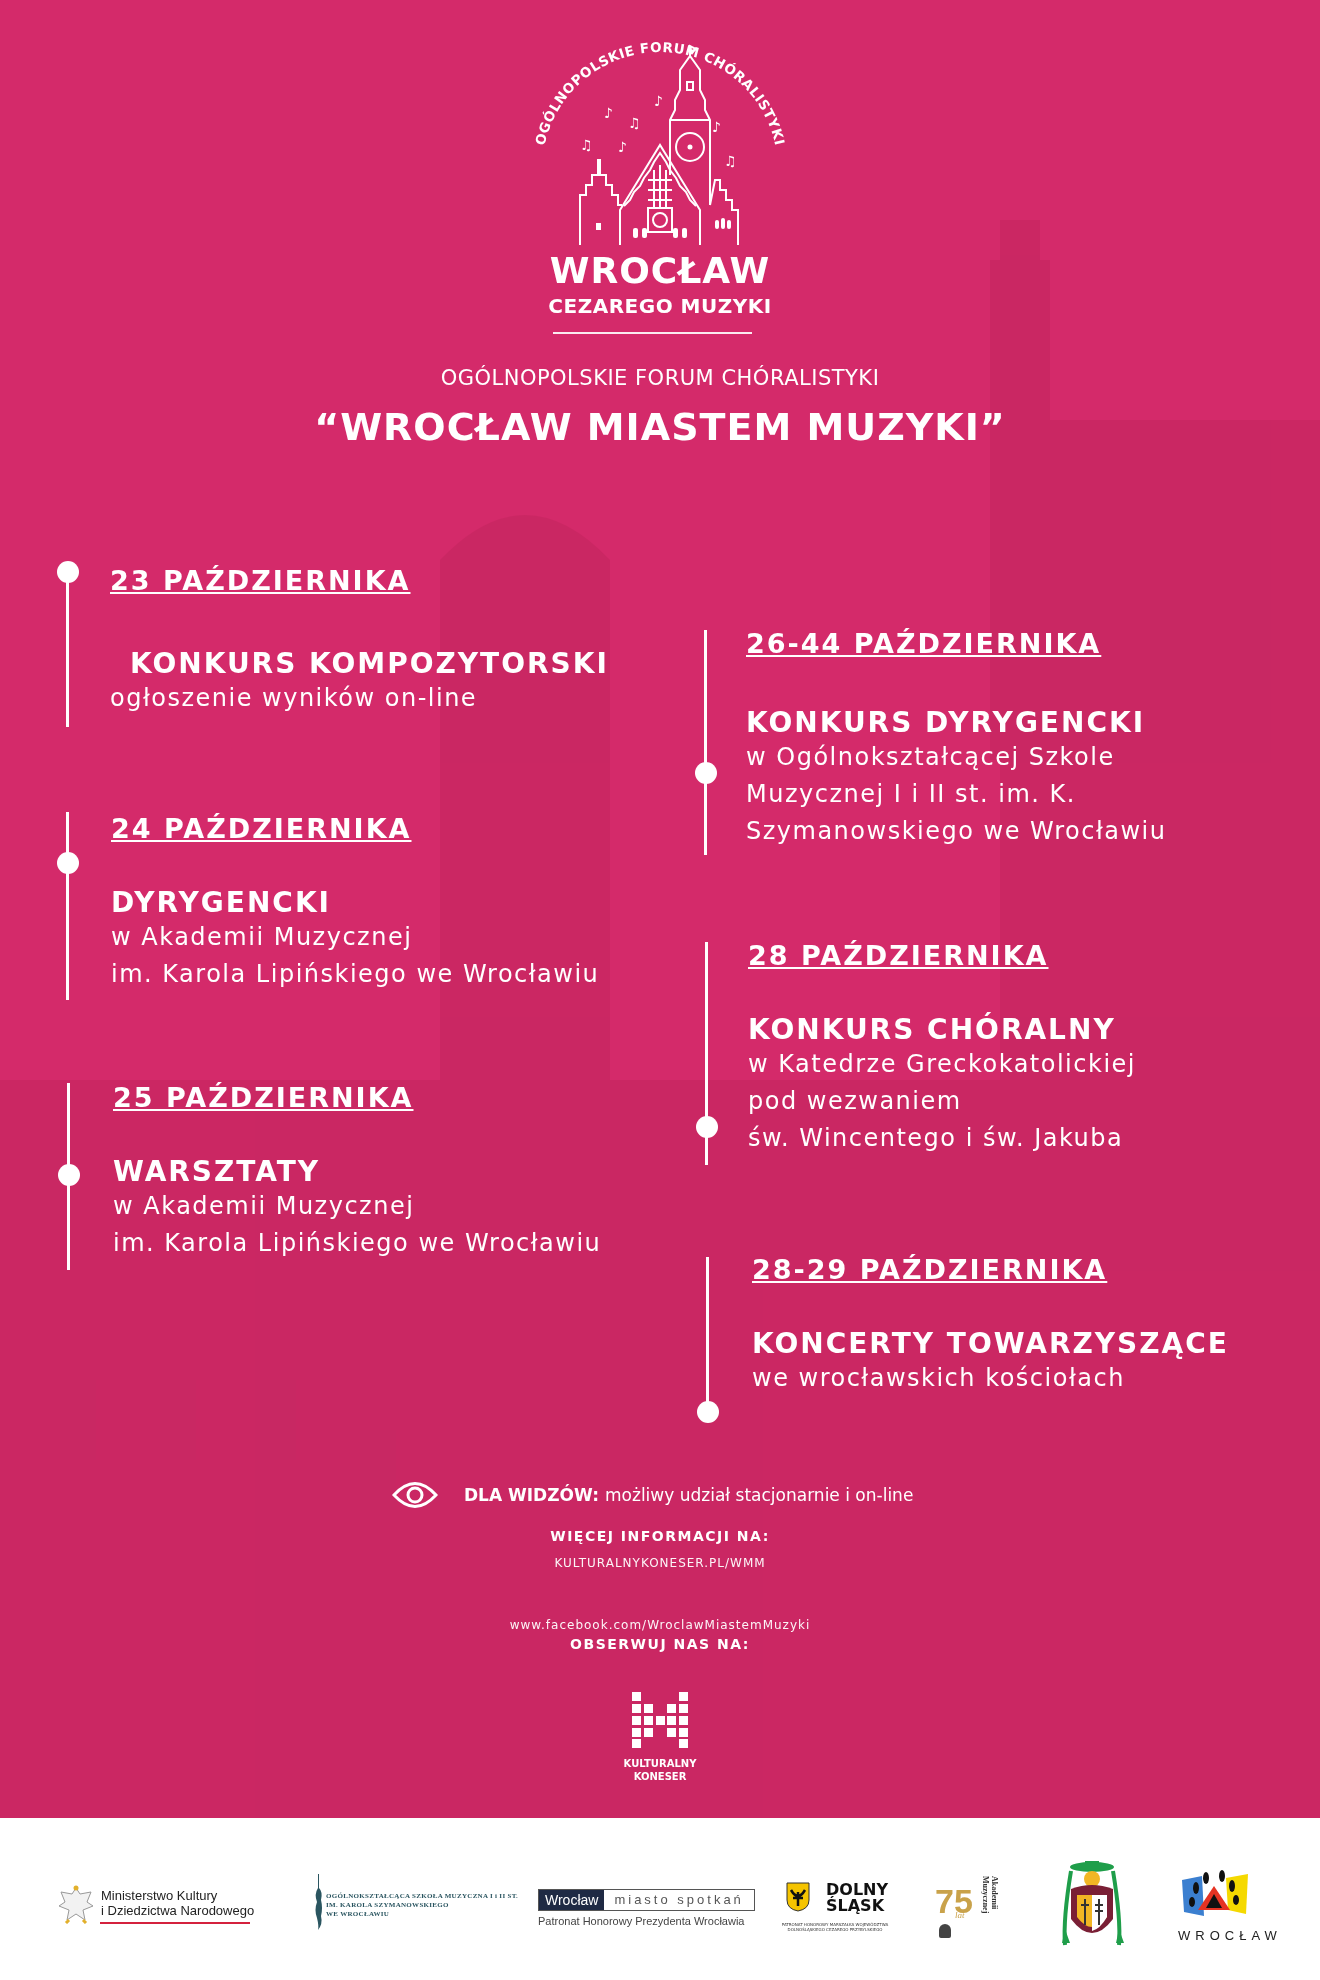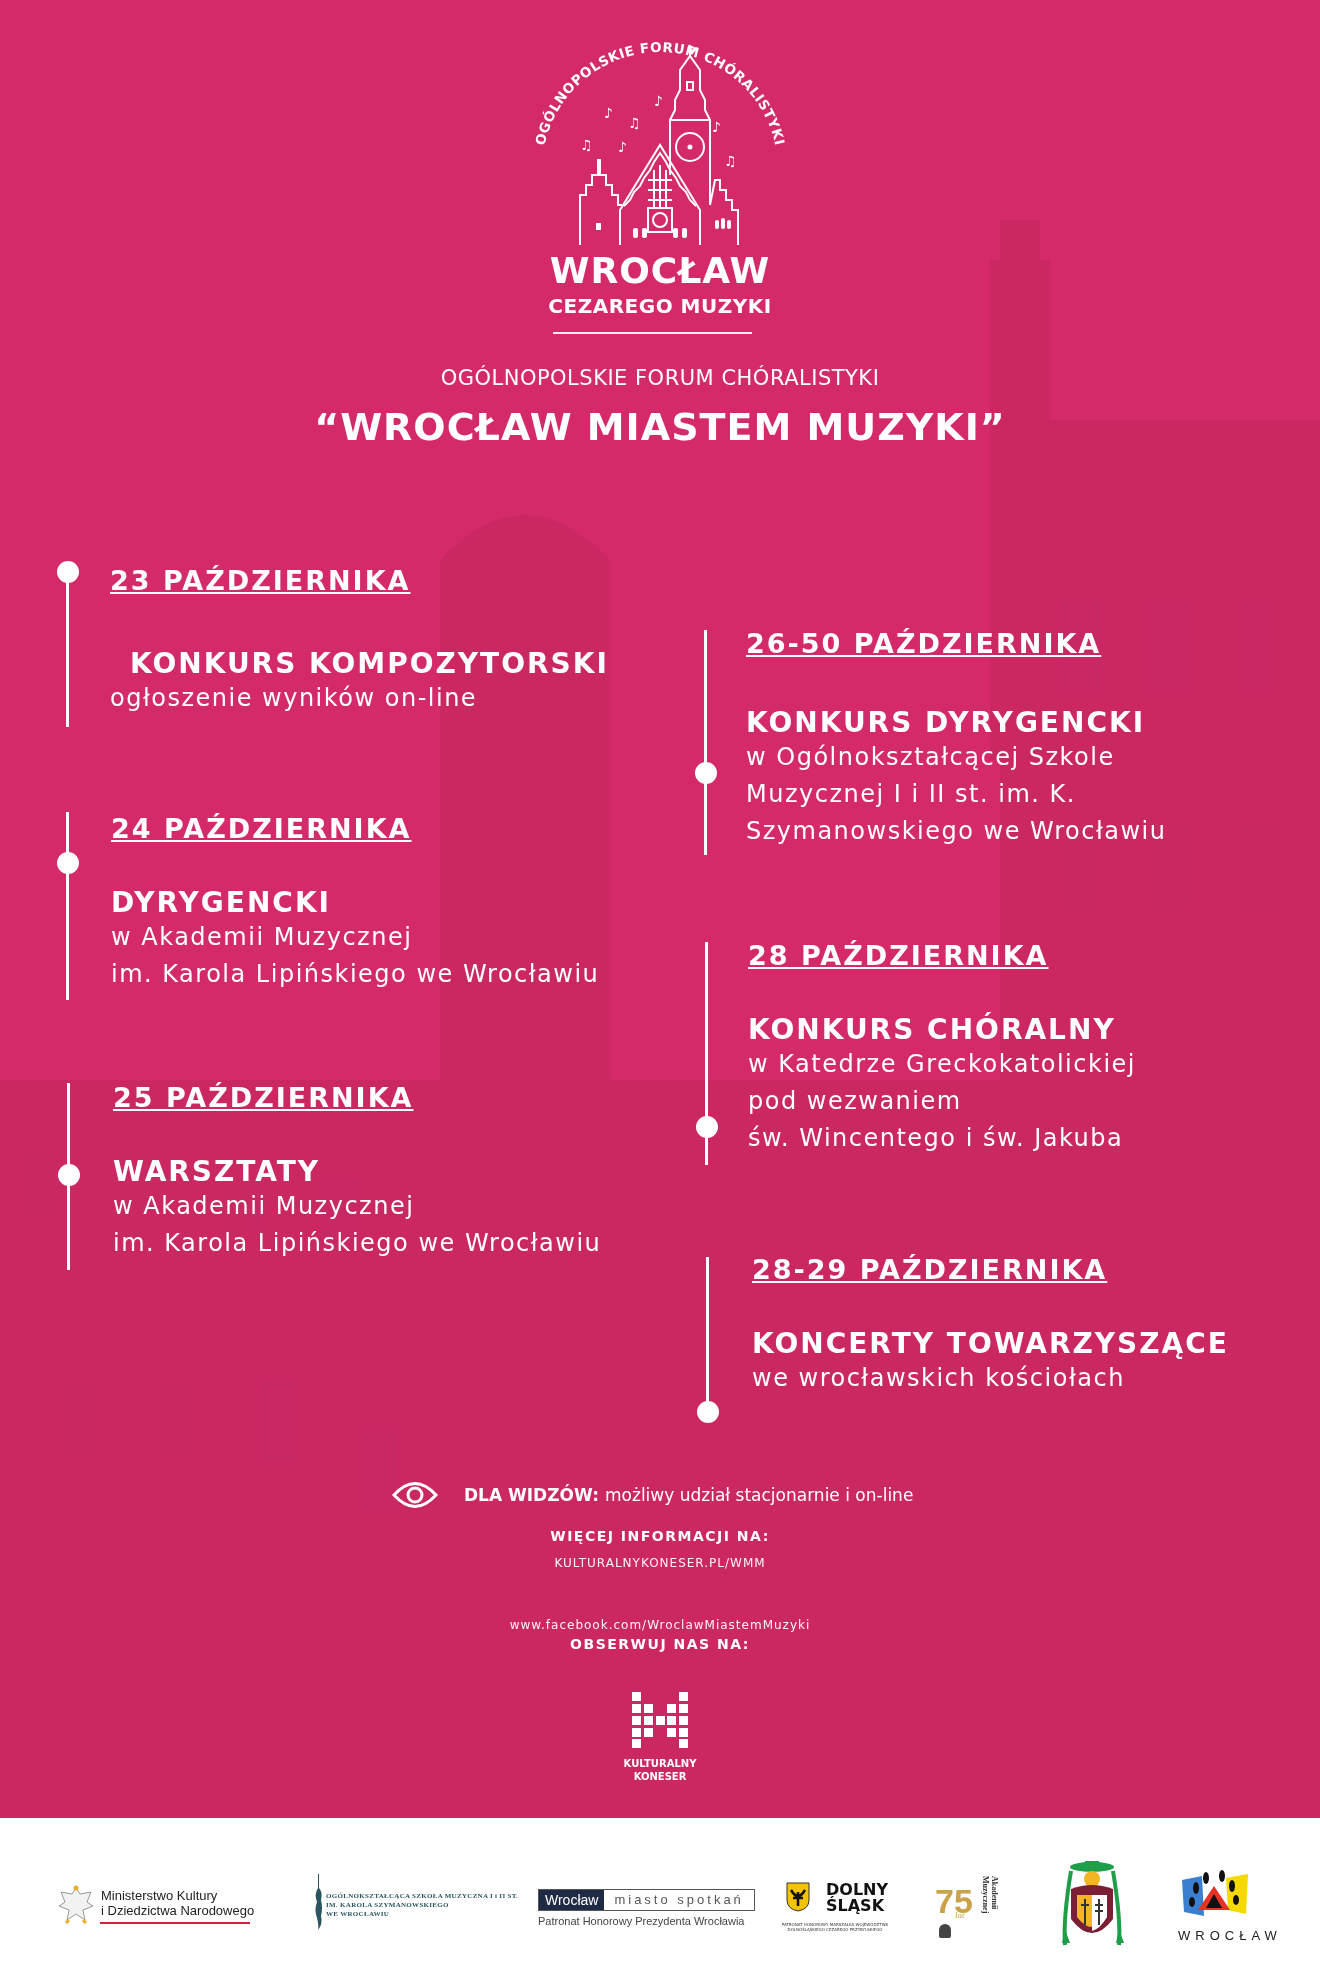--- a/index.html
+++ b/index.html
@@ -159,21 +159,21 @@
   <div class="ev" style="left:113px;top:1082px;">
     <div class="ev-date">25 PAŹDZIERNIKA</div>
     <div class="ev-title" style="margin-top:42px;">WARSZTATY</div>
     <div class="ev-desc">w Akademii Muzycznej</div>
     <div class="ev-desc">im. Karola Lipińskiego we Wrocławiu</div>
   </div>
 
   <div class="tl-line" style="left:704px;top:630px;height:225px;"></div>
   <div class="tl-dot" style="left:695px;top:762px;"></div>
   <div class="ev" style="left:746px;top:628px;">
-    <div class="ev-date">26-50 PAŹDZIERNIKA</div>
+    <div class="ev-date">26-44 PAŹDZIERNIKA</div>
     <div class="ev-title" style="margin-top:47px;">KONKURS DYRYGENCKI</div>
     <div class="ev-desc">w Ogólnokształcącej Szkole</div>
     <div class="ev-desc">Muzycznej I i II st. im. K.</div>
     <div class="ev-desc">Szymanowskiego we Wrocławiu</div>
   </div>
 
   <div class="tl-line" style="left:705px;top:942px;height:223px;"></div>
   <div class="tl-dot" style="left:696px;top:1116px;"></div>
   <div class="ev" style="left:748px;top:940px;">
     <div class="ev-date">28 PAŹDZIERNIKA</div>

